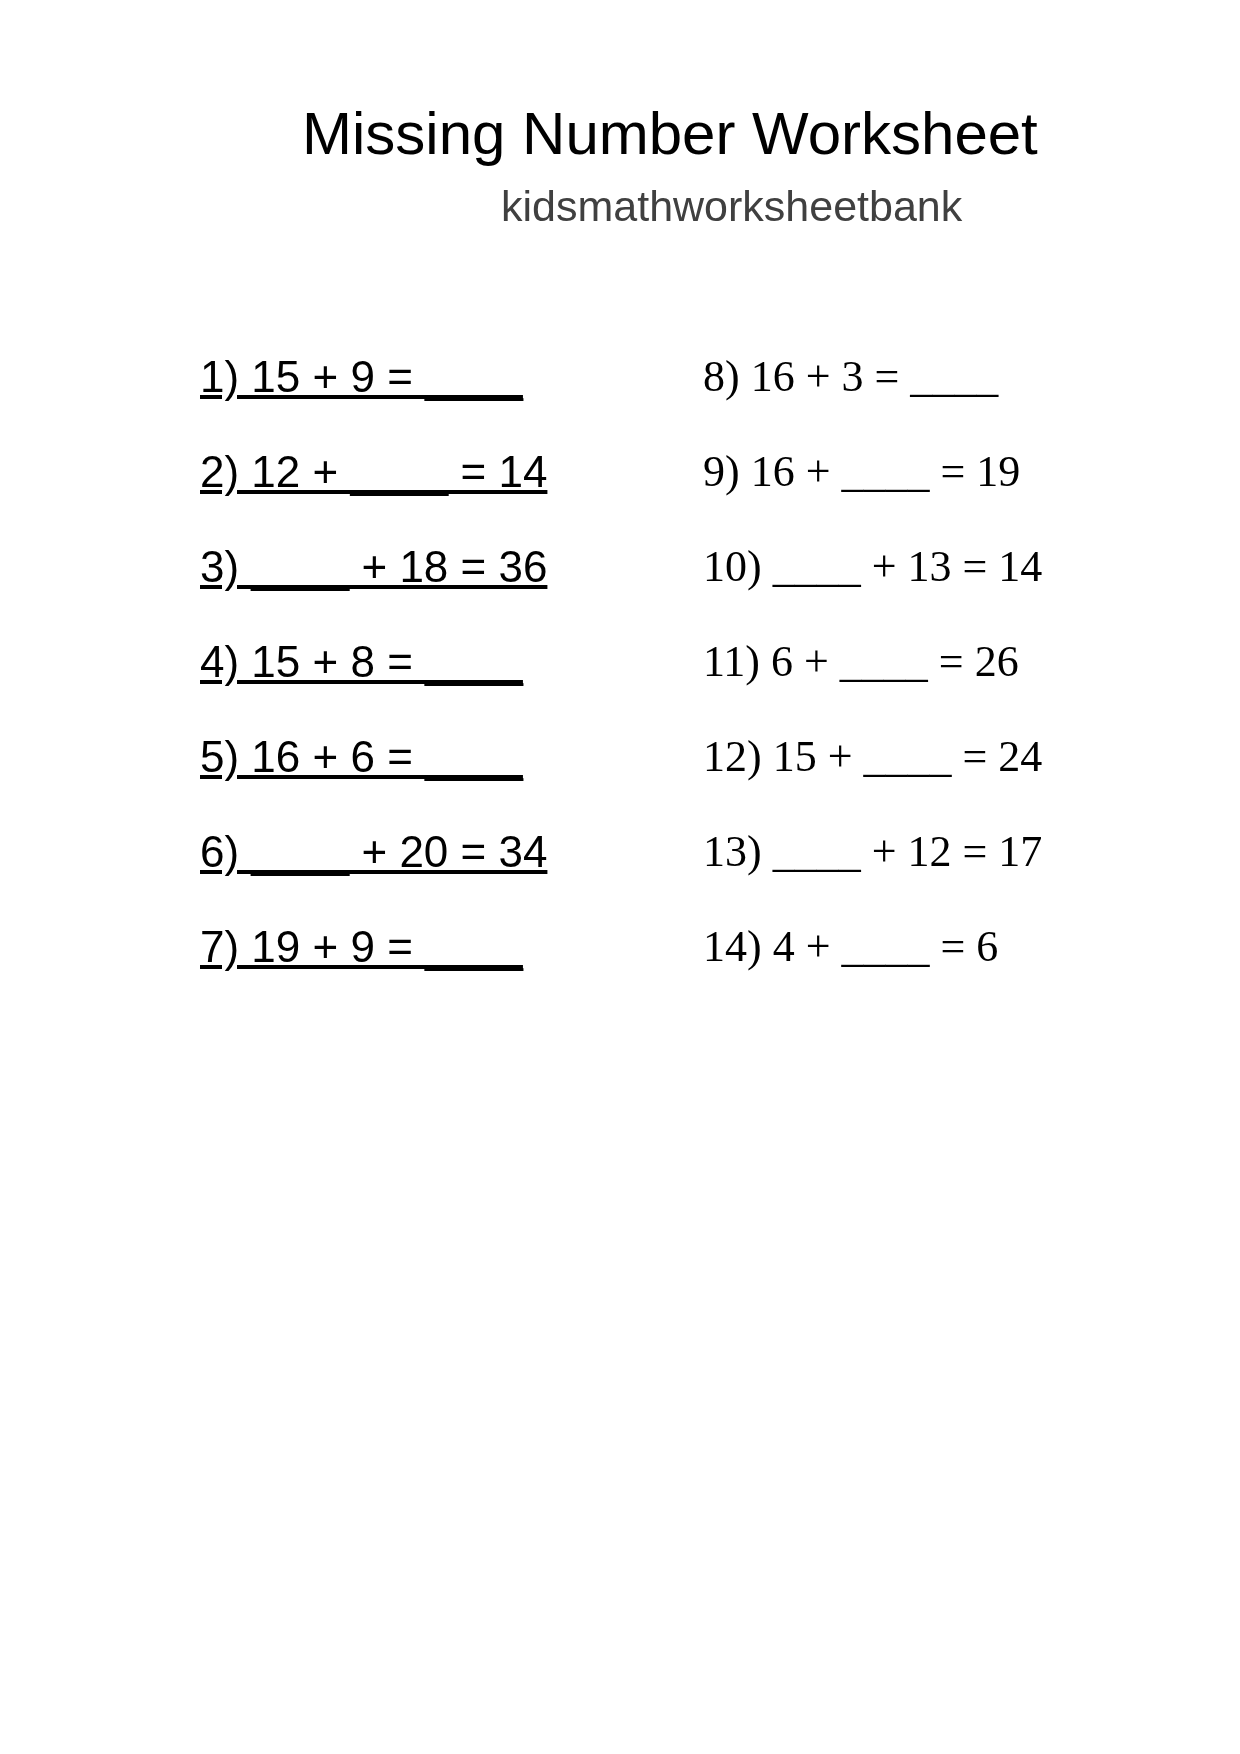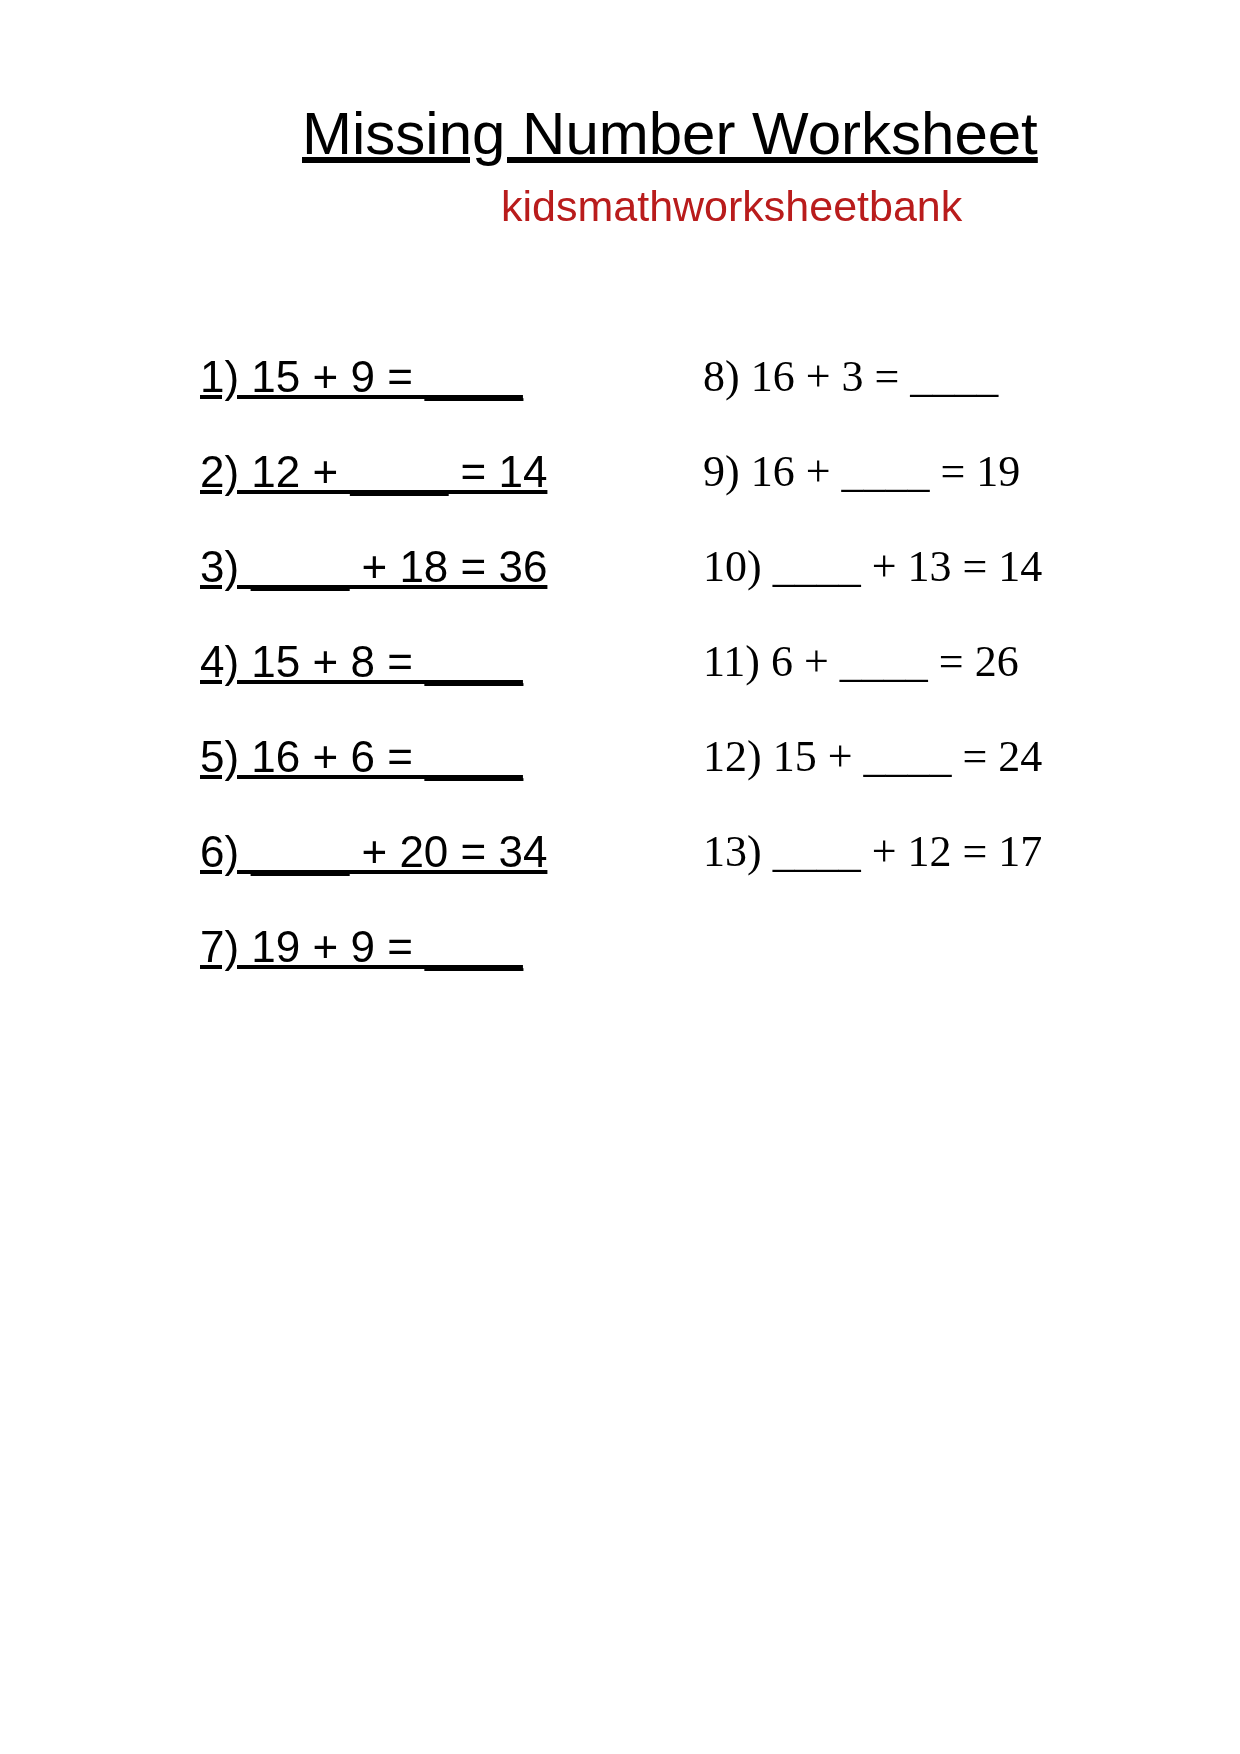--- a/index.html
+++ b/index.html
@@ -25,30 +25,29 @@
     .title {
       position: absolute;
       left: 302px;
       top: 104px;
       font-size: 60px;
       line-height: 60px;
       white-space: nowrap;
       color: #000000;
       margin: 0;
       font-weight: normal;
-      text-decoration: underline;
     }
     .subtitle {
       position: absolute;
       left: 501px;
       top: 185px;
       font-size: 43px;
       line-height: 43px;
       white-space: nowrap;
-      color: #b91c1c;
+      color: #404040;
     }
     .problem {
       position: absolute;
       font-size: 44px;
       line-height: 44px;
       white-space: pre;
       color: #000000;
     }
     .col-left  { left: 200px; text-decoration: underline; }
     .col-right { left: 703px; font-family: Liberation Serif, serif; }
@@ -68,14 +67,15 @@
   <div class="problem col-left" style="top:735px">5) 16 + 6 = ____</div>
   <div class="problem col-left" style="top:830px">6) ____ + 20 = 34</div>
   <div class="problem col-left" style="top:925px">7) 19 + 9 = ____</div>
 
   <div class="problem col-right" style="top:355px">8) 16 + 3 = ____</div>
   <div class="problem col-right" style="top:450px">9) 16 + ____ = 19</div>
   <div class="problem col-right" style="top:545px">10) ____ + 13 = 14</div>
   <div class="problem col-right" style="top:640px">11) 6 + ____ = 26</div>
   <div class="problem col-right" style="top:735px">12) 15 + ____ = 24</div>
   <div class="problem col-right" style="top:830px">13) ____ + 12 = 17</div>
+  <div class="problem col-right" style="top:925px">14) 4 + ____ = 6</div>
 
 </div>
 
 </body></html>

